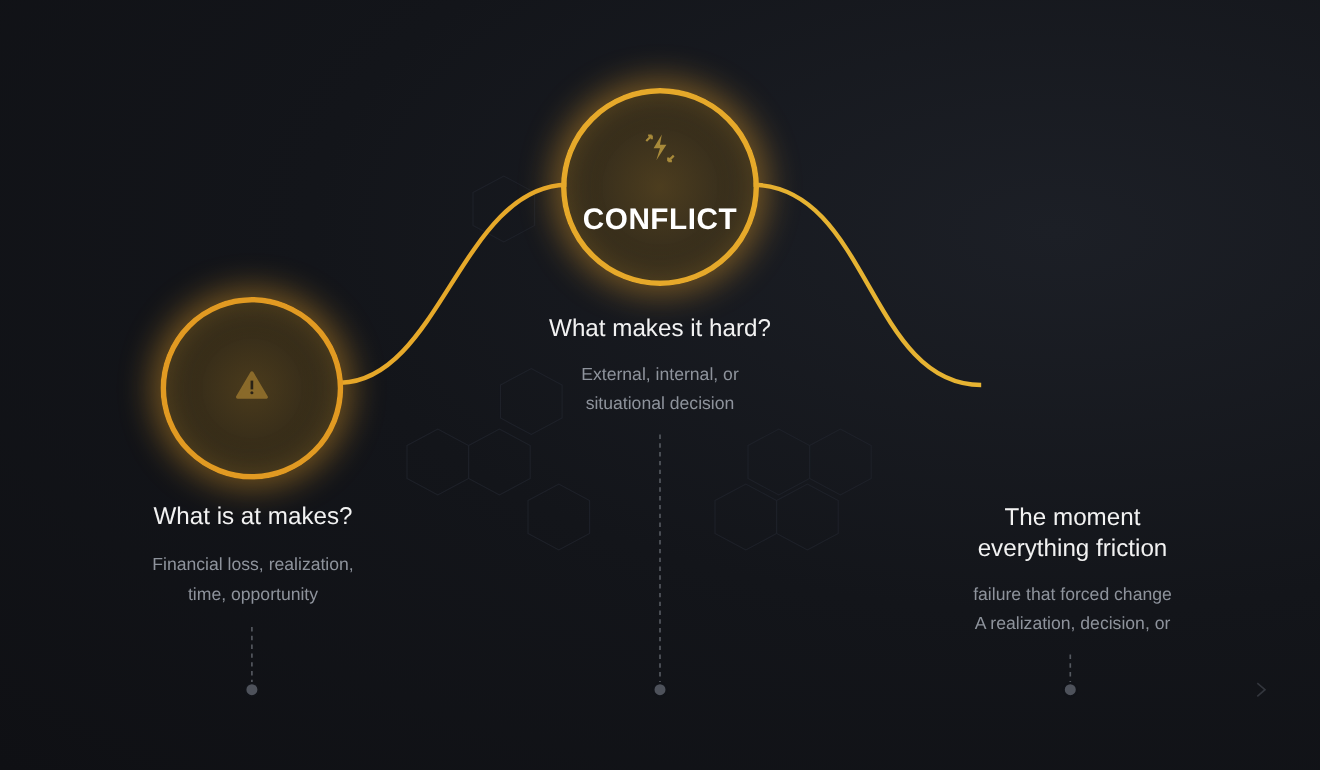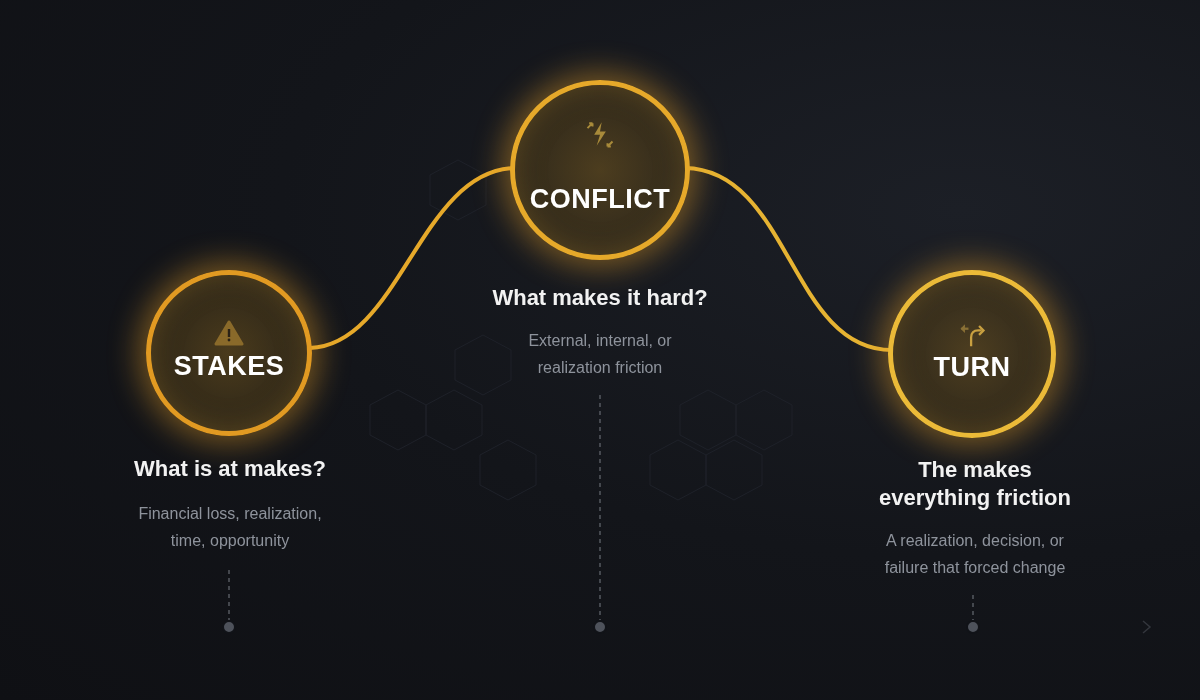--- a/index.html
+++ b/index.html
@@ -5,21 +5,21 @@
   html,body{margin:0;padding:0;}
   body{width:1200px;height:700px;overflow:hidden;background:#111318;font-family:"Liberation Sans",sans-serif;}
   .stage{position:relative;width:1200px;height:700px;background:radial-gradient(ellipse at 80% 30%, #1c1f26 0%, #13151a 50%, #0f1014 100%);overflow:hidden;}
   svg.bg{position:absolute;left:0;top:0;}
   .node{position:absolute;border-radius:50%;border:5px solid #e6a92a;box-sizing:border-box;
         background:radial-gradient(circle, rgba(120,90,30,0.55) 0%, rgba(70,55,25,0.6) 60%, rgba(45,38,22,0.7) 100%);
         box-shadow:0 0 30px 8px rgba(230,160,40,0.45), inset 0 0 30px rgba(230,170,50,0.25);
         display:flex;flex-direction:column;align-items:center;justify-content:center;}
   .node .label{color:#ffffff;font-weight:bold;font-size:27px;letter-spacing:0.5px;margin-top:4px;}
   .node .icon{width:30px;height:28px;display:flex;align-items:center;justify-content:center;margin-top:-6px;}
-  .title{position:absolute;color:#f2f2f2;font-weight:bold;font-size:22px;text-align:center;line-height:28px;}
+  .title{position:absolute;color:#f2f2f2;font-weight:normal;font-size:22px;text-align:center;line-height:28px;}
   .desc{position:absolute;color:#8e939c;font-size:16px;text-align:center;line-height:27px;}
 </style>
 </head>
 <body>
 
 <div class="stage">
   <svg class="bg" width="1200" height="700">
 
     <g stroke="#1e2129" stroke-width="1" fill="none">
       <polygon points="370,405 398,390 426,405 426,435 398,450 370,435"></polygon>
@@ -56,59 +56,47 @@
   </svg>
 
   <div class="node" style="left:146px;top:270px;width:166px;height:166px;border-color:#e19a22;">
     <div class="icon">
       <svg width="30" height="26" viewBox="0 0 30 26">
           <path d="M15 2 L28 24 L2 24 Z" fill="#8a6a2a" stroke="#8a6a2a" stroke-linejoin="round" stroke-width="3"></path>
           <rect x="13.8" y="9" width="2.4" height="8" fill="#2a2216"></rect>
           <circle cx="15" cy="20" r="1.4" fill="#2a2216"></circle>
         </svg>
     </div>
-    <div class="label">STAKES</div>
   </div>
 
   <div class="node" style="left:510px;top:80px;width:180px;height:180px;gap:32px;">
     <div class="icon">
       <svg width="36" height="34" viewBox="0 0 36 34">
           <path d="M20 3 L11 18 L18 18 L14 31 L25 14 L18 14 Z" fill="#a88a3a"></path>
           <path d="M3 10 L9 4 M9 4 L5 4 M9 4 L9 8" stroke="#a88a3a" stroke-width="2.4" fill="none"></path>
           <path d="M33 26 L27 32 M27 32 L31 32 M27 32 L27 28" stroke="#a88a3a" stroke-width="2.4" fill="none"></path>
         </svg>
     </div>
     <div class="label">CONFLICT</div>
   </div>
 
-  <div class="node" style="left:888px;top:270px;width:168px;height:168px;border-color:#ebba38;">
-    <div class="icon">
-      <svg width="34" height="32" viewBox="0 0 34 32">
-          <path d="M16 30 L16 20 Q16 12 24 12 L28 12" stroke="#c9a040" stroke-width="2.6" fill="none"></path>
-          <path d="M25 7 L30 12 L25 17" stroke="#c9a040" stroke-width="2.6" fill="none"></path>
-          <path d="M13 10 L5 10" stroke="#8a7035" stroke-width="2.6"></path>
-          <path d="M9 5 L4 10 L9 15" fill="#8a7035"></path>
-        </svg>
-    </div>
-    <div class="label">TURN</div>
-  </div>
 
   <div class="title" style="left:100px;top:455px;width:260px;">What is at makes?</div>
   <div class="desc" style="left:80px;top:500px;width:300px;">
     <div>Financial loss, realization,</div>
     <div>time, opportunity</div>
   </div>
 
   <div class="title" style="left:440px;top:284px;width:320px;">What makes it hard?</div>
   <div class="desc" style="left:450px;top:327px;width:300px;">
     <div>External, internal, or</div>
-    <div>realization friction</div>
+    <div>situational decision</div>
   </div>
 
   <div class="title" style="left:830px;top:456px;width:290px;">
-    <div>The makes</div>
+    <div>The moment</div>
     <div>everything friction</div>
   </div>
   <div class="desc" style="left:815px;top:527px;width:320px;">
+    <div>failure that forced change</div>
     <div>A realization, decision, or</div>
-    <div>failure that forced change</div>
   </div>
 </div>
 
 </body></html>

